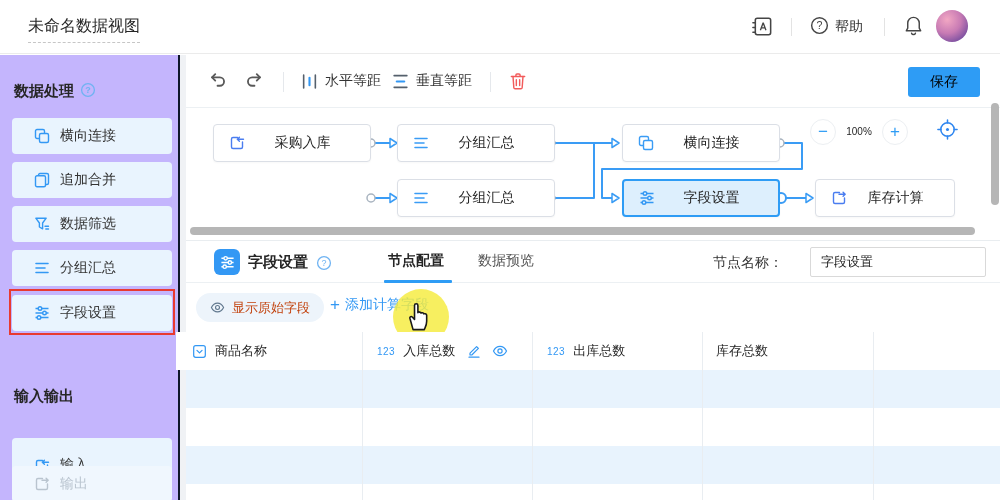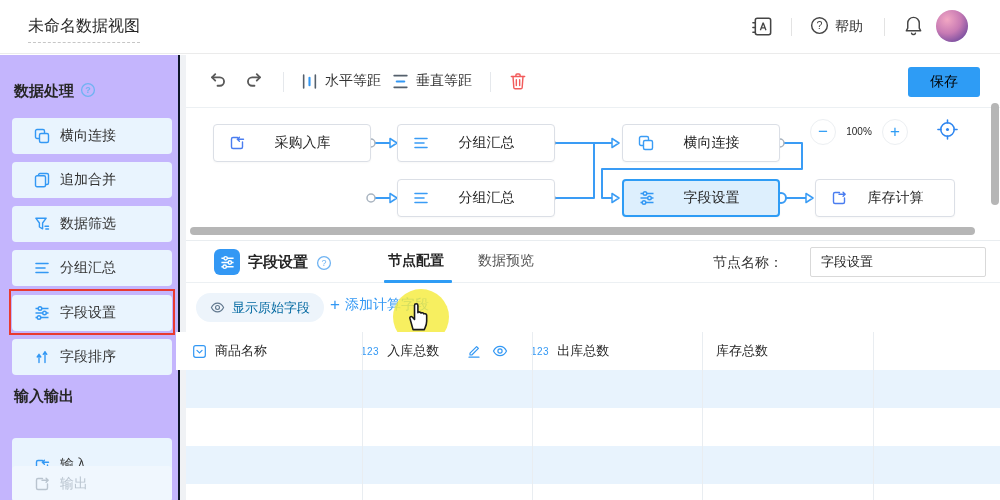--- a/index.html
+++ b/index.html
@@ -52,31 +52,31 @@
   #panel-title { left:62px; top:12px; font-size:15px; font-weight:bold; color:#262626; }
   .tab { top:11px; font-size:14px; color:#555; cursor:pointer; }
   .tab.active { color:#262626; font-weight:bold; }
   #tab-underline { left:198px; top:39px; width:68px; height:3px; background:#2e9cf5; border-radius:1px; }
   #node-name-label { left:527px; top:13px; font-size:14px; color:#333; }
   #node-name-input { left:624px; top:6px; width:176px; height:30px; border:1px solid #d9d9d9; border-radius:2px;
                      font-size:13px; color:#262626; padding:0 10px; font-family:inherit; }
 
   #panel-actions { left:186px; top:284px; width:814px; height:48px; background:#fff; }
   #show-orig-btn { left:10px; top:9px; height:29px; background:#edf4fb; border:none; border-radius:15px;
-                   display:flex; align-items:center; gap:7px; padding:0 14px; font-size:13px; color:#0369a1; cursor:pointer; font-family:inherit; }
+                   display:flex; align-items:center; gap:7px; padding:0 14px; font-size:13px; color:#c2410c; cursor:pointer; font-family:inherit; }
   #add-calc-btn { left:144px; top:12px; display:flex; align-items:center; gap:5px; font-size:14px; color:#3398f4;
                   background:none; border:none; cursor:pointer; font-family:inherit; }
   #add-calc-btn .plus { font-size:17px; line-height:14px; }
 
   #click-highlight { left:393px; top:289px; width:56px; height:56px; border-radius:50%; background:#f5ec3d; opacity:0.82; pointer-events:none; }
   #cursor { left:399px; top:297px; pointer-events:none; }
 
   #table-header { left:176px; top:332px; width:945px; height:38px; background:#fff; display:flex; }
   .th { display:flex; align-items:center; font-size:13px; color:#262626; }
-  .th .ftype { font-size:10px; color:#3398f4; letter-spacing:0.5px; margin-right:8px; }
+  .th .ftype { font-size:10px; color:#3398f4; letter-spacing:0.5px; margin-right:8px;margin-left:16px; }
   .th1 { width:176px; padding-left:16px; gap:8px; }
   .th2 { width:170px; padding-left:9px; }
   .th3 { width:170px; padding-left:9px; }
   .th4 { width:171px; padding-left:24px; }
   .th5 { flex:1; }
   .hdr-icons { margin-left:auto; display:flex; align-items:center; gap:10px; padding-right:14px; }
   .hdr-icons svg { cursor:pointer; }
 
   .vline { width:1px; background:#e9edf1; top:332px; height:168px; }
   .trow { left:186px; width:814px; height:38px; }
@@ -165,27 +165,20 @@
     <div class="abs side-item" style="top:240px;">
       <svg width="16" height="16" viewBox="0 0 16 16" fill="none" stroke="#3398f4" stroke-width="1.4">
         <path d="M1.5 3.5h13M1.5 8h13M1.5 12.5h13"></path>
         <circle cx="6" cy="3.5" r="1.8" fill="#e9f4fe"></circle>
           <circle cx="10.5" cy="8" r="1.8" fill="#e9f4fe"></circle>
           <circle cx="5" cy="12.5" r="1.8" fill="#e9f4fe"></circle>
       </svg>
       <span>字段设置</span>
     </div>
 
-    <div class="abs side-item" style="top:284px;">
-      <svg width="16" height="16" viewBox="0 0 16 16" fill="none" stroke="#3398f4" stroke-width="1.4" stroke-linecap="round" stroke-linejoin="round">
-        <path d="M5 13.5V5.5M5 5.5 3.2 8M5 5.5 6.8 8"></path>
-        <path d="M11 13.5V2.8M11 2.8 9.2 5.3M11 2.8 12.8 5.3"></path>
-      </svg>
-      <span>字段排序</span>
-    </div>
 
     <div class="abs side-title" style="top:332px;">
       <span>输入输出</span>
     </div>
 
     <div class="abs side-item" style="top:383px;align-items:flex-end;">
       <svg width="16" height="16" viewBox="0 0 16 16" fill="none" stroke="#3398f4" stroke-width="1.4" stroke-linecap="round" stroke-linejoin="round">
         <path d="M13.5 7v5a1.5 1.5 0 0 1-1.5 1.5H4A1.5 1.5 0 0 1 2.5 12V4A1.5 1.5 0 0 1 4 2.5h4.5"></path>
         <path d="M14.5 4.2H8.3M8.3 4.2l2.1-2M8.3 4.2l2.1 2"></path>
       </svg>

